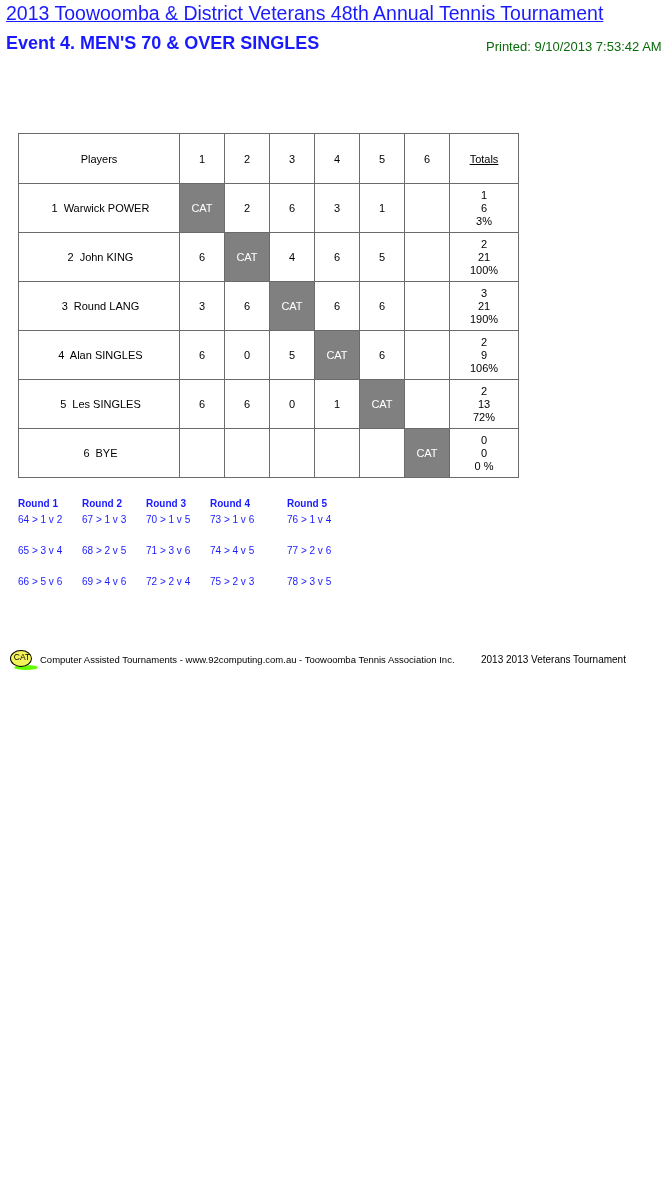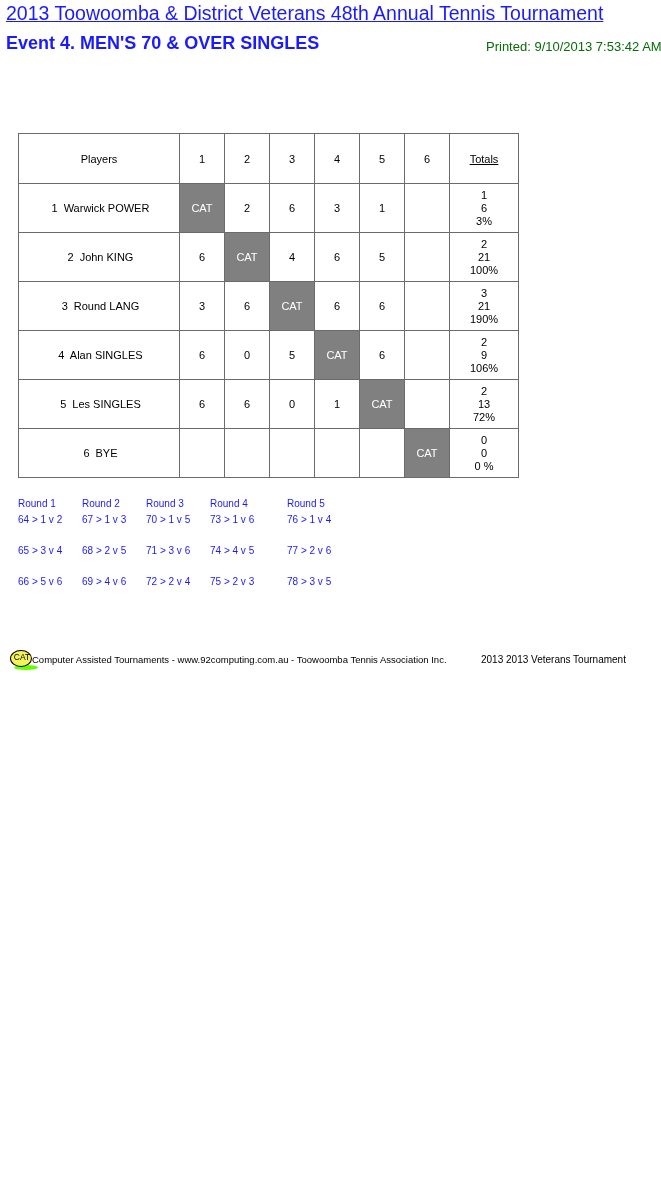--- a/index.html
+++ b/index.html
@@ -105,21 +105,21 @@
     color: #1a1aff;
   }
   .rounds-grid {
     display: grid;
     grid-template-columns: 52px 52px 52px 65px 60px;
     column-gap: 12px;
     row-gap: 0;
   }
   .rounds-grid .rh {
     height: 16px;
-    font-weight: normal;
+    font-weight: bold;
     white-space: nowrap;
   }
   .rounds-grid .rc {
     height: 31px;
     white-space: nowrap;
   }
 
   
   .footer {
     position: absolute;
@@ -163,20 +163,21 @@
     border-radius: 50%;
     background: #66ff00;
   }
   .footer-text {
     position: absolute;
     left: 22px;
     top: 4px;
     font-size: 9.5px;
     color: #000;
     white-space: nowrap;
+    padding-left: 8px;
   }
   .footer-right {
     position: absolute;
     left: 471px;
     top: 4px;
     font-size: 10px;
     color: #000;
     white-space: nowrap;
   }
 </style>

